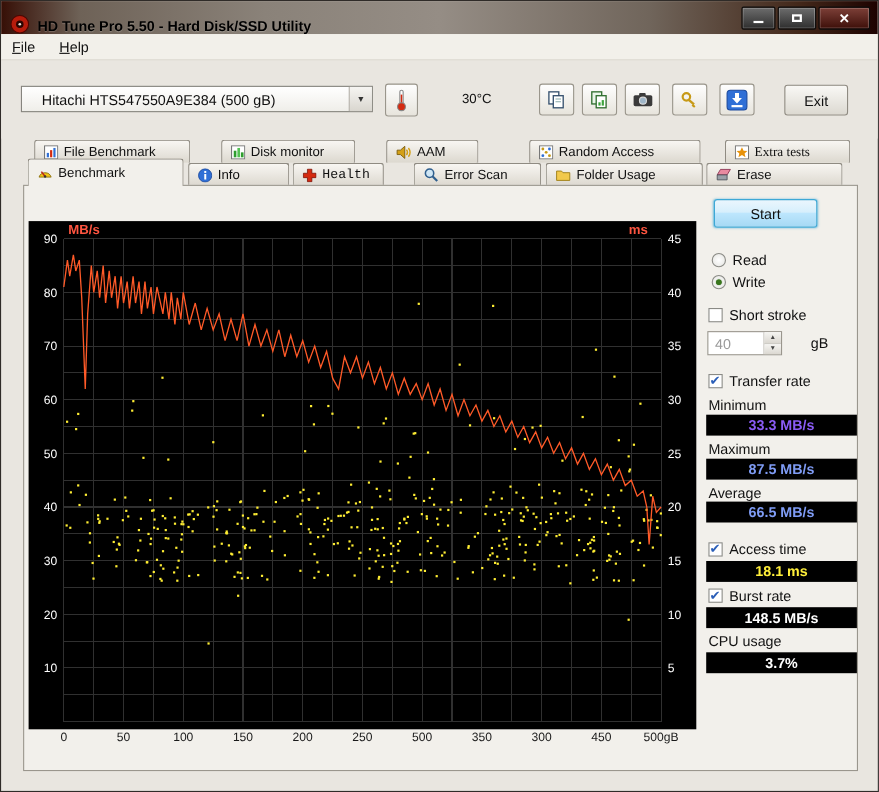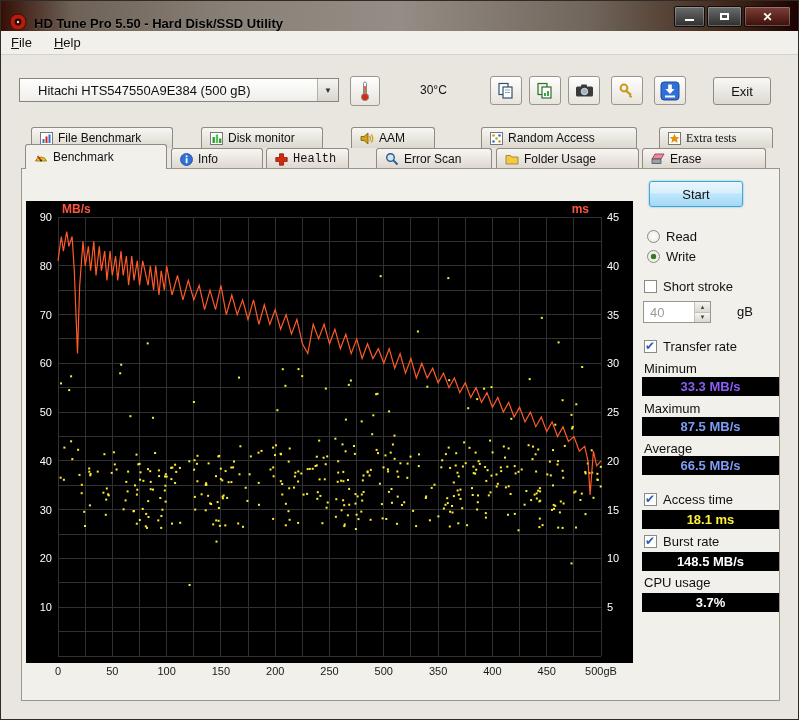--- a/index.html
+++ b/index.html
@@ -761,21 +761,21 @@
   </div>
   <div class="xlabels" id="xlabels">
       <span style="left: 32px;">0</span>
       <span style="left: 86.3px;">50</span>
       <span style="left: 140.6px;">100</span>
       <span style="left: 194.9px;">150</span>
       <span style="left: 249.2px;">200</span>
       <span style="left: 303.5px;">250</span>
       <span style="left: 357.8px;">500</span>
       <span style="left: 412.1px;">350</span>
-      <span style="left: 466.4px;">400</span>
+      <span style="left: 466.4px;">300</span>
       <span style="left: 520.7px; text-align: center;">450</span>
       <span style="left: 575px;">500gB</span>
     </div>
 
   <div class="start-btn">Start</div>
 
   <div class="ctl-row" style="left:646px;top:228px;">
     <span class="radio"></span>
     <span>Read</span>
   </div>

